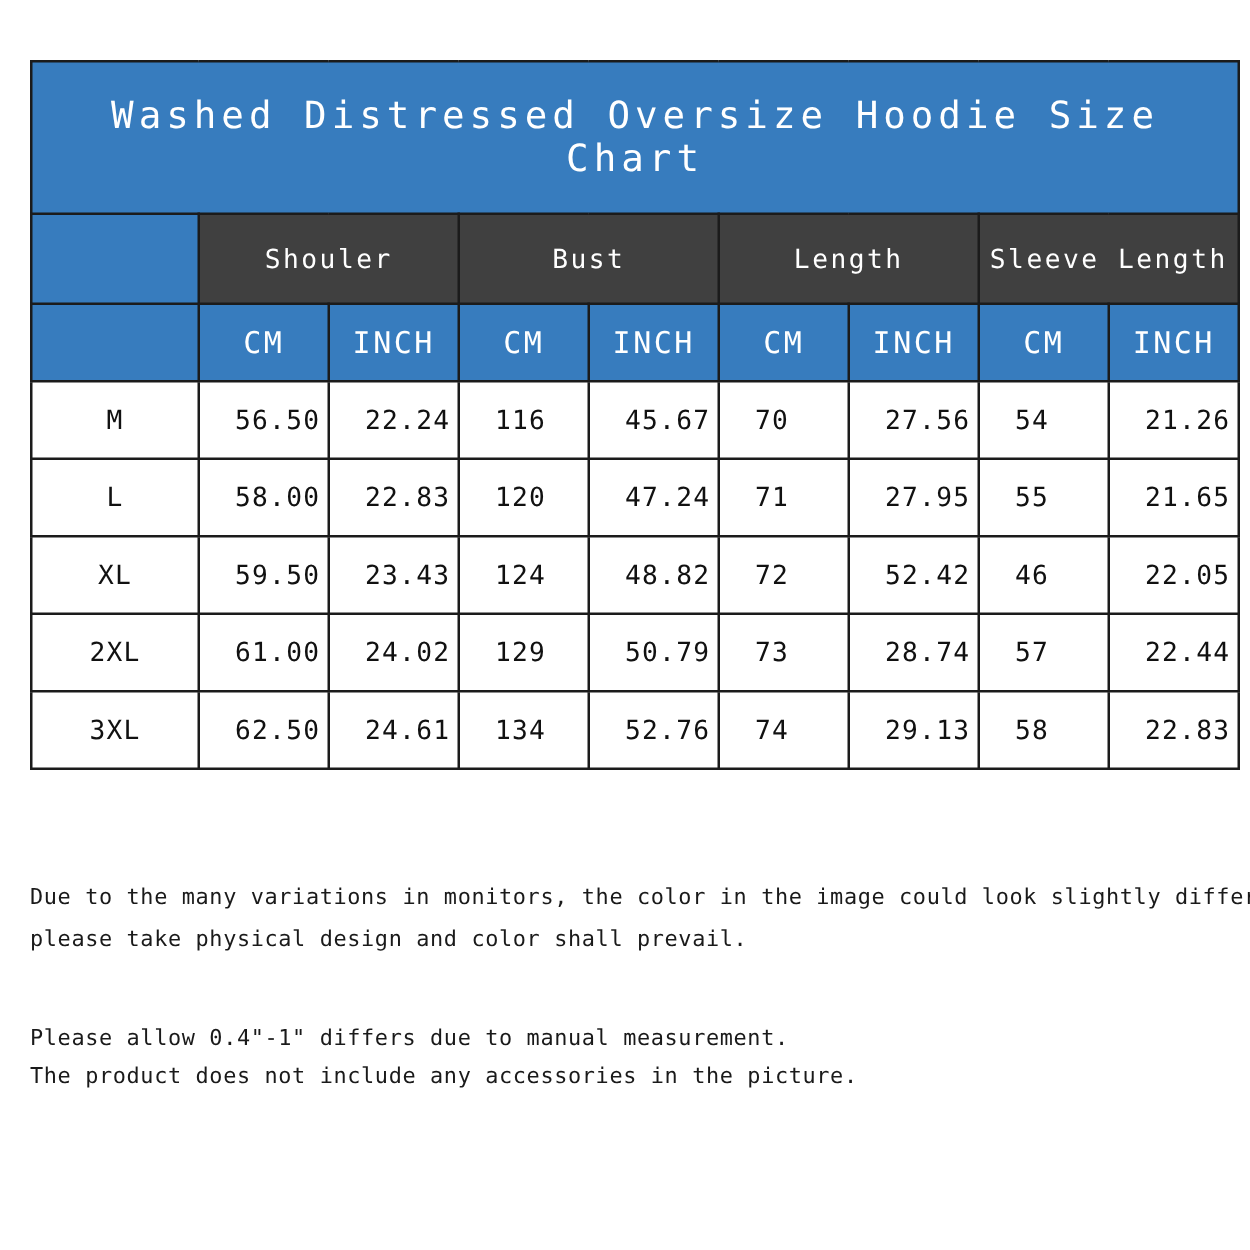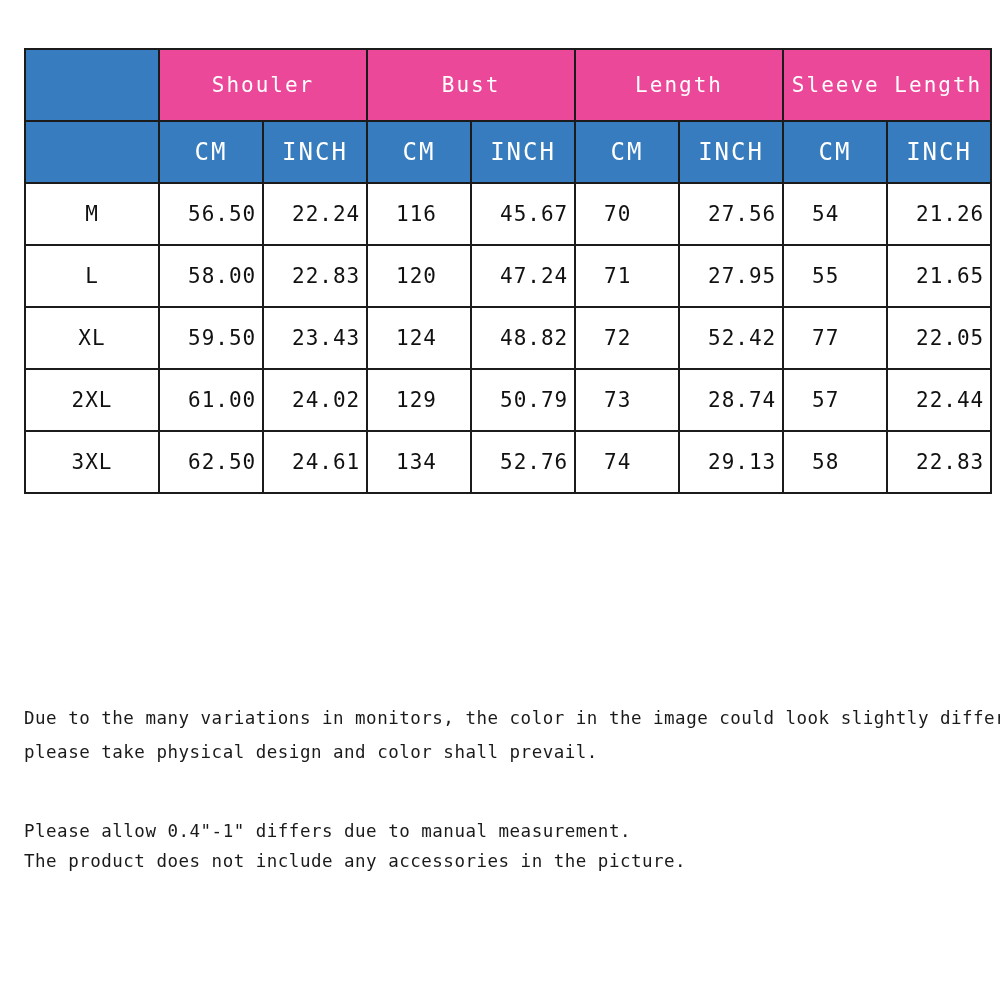--- a/index.html
+++ b/index.html
@@ -43,21 +43,21 @@
   }
   .title-cell {
     background: #377cbe;
     color: #ffffff;
     font-size: 30px;
     height: 118px;
     letter-spacing: 4px !important;
     font-weight: normal;
   }
   .hdr {
-    background: #ec4899;
+    background: #404040;
     color: #ffffff;
     font-size: 21px;
     height: 68px;
     letter-spacing: 2px !important;
   }
   .hdr-blank {
     background: #377cbe;
   }
   .sub {
     background: #377cbe;
@@ -116,20 +116,23 @@
         <col style="width:104px">
         <col style="width:104px">
         <col style="width:104px">
         <col style="width:104px">
         <col style="width:104px">
         <col style="width:104px">
         <col style="width:104px">
       </colgroup>
       <tbody>
         <tr>
+          <td class="title-cell" colspan="9">Washed Distressed Oversize Hoodie Size Chart</td>
+        </tr>
+        <tr>
           <td class="hdr hdr-blank"></td>
           <td class="hdr" colspan="2">Shouler</td>
           <td class="hdr" colspan="2">Bust</td>
           <td class="hdr" colspan="2">Length</td>
           <td class="hdr" colspan="2">Sleeve Length</td>
         </tr>
         <tr>
           <td class="sub hdr-blank"></td>
           <td class="sub">CM</td>
           <td class="sub">INCH</td>
@@ -164,21 +167,21 @@
           <td class="data num">21.65</td>
         </tr>
         <tr>
           <td class="data size-label">XL</td>
           <td class="data num">59.50</td>
           <td class="data num">23.43</td>
           <td class="data num">124</td>
           <td class="data num">48.82</td>
           <td class="data num">72</td>
           <td class="data num">52.42</td>
-          <td class="data num">77</td>
+          <td class="data num">46</td>
           <td class="data num">22.05</td>
         </tr>
         <tr>
           <td class="data size-label">2XL</td>
           <td class="data num">61.00</td>
           <td class="data num">24.02</td>
           <td class="data num">129</td>
           <td class="data num">50.79</td>
           <td class="data num">73</td>
           <td class="data num">28.74</td>

